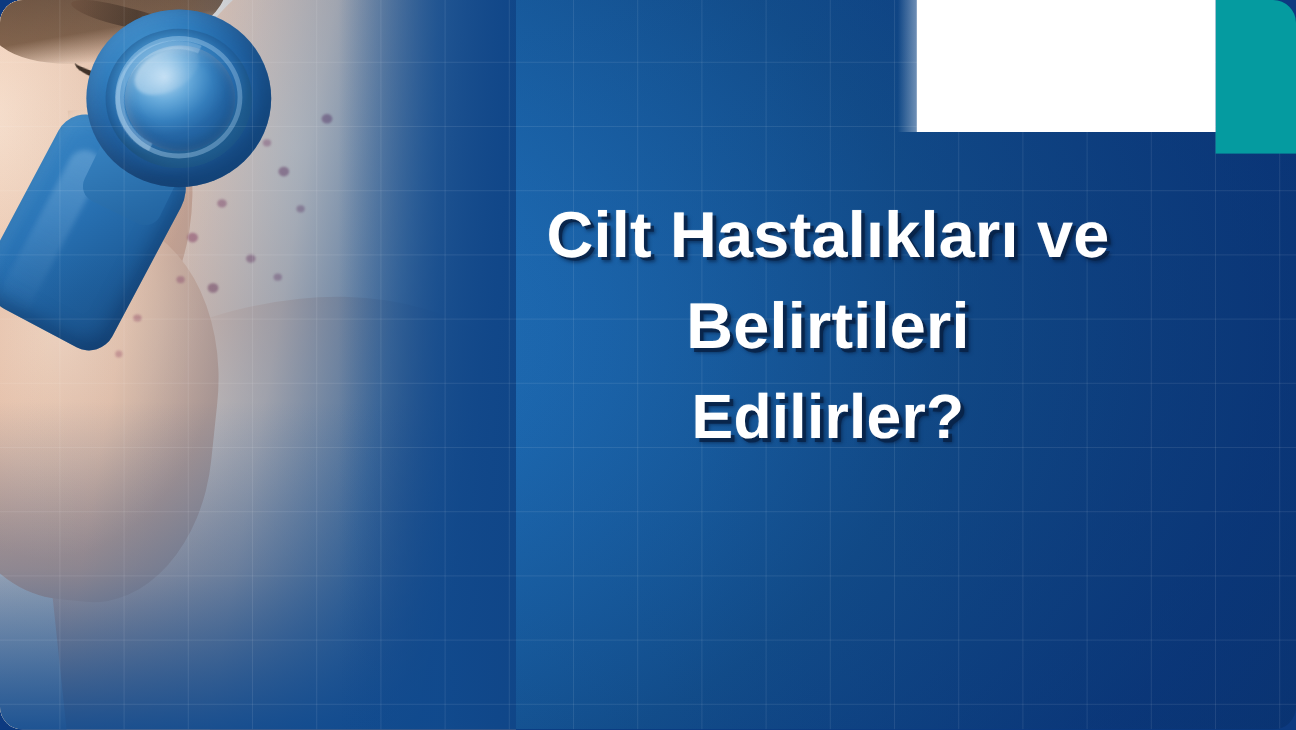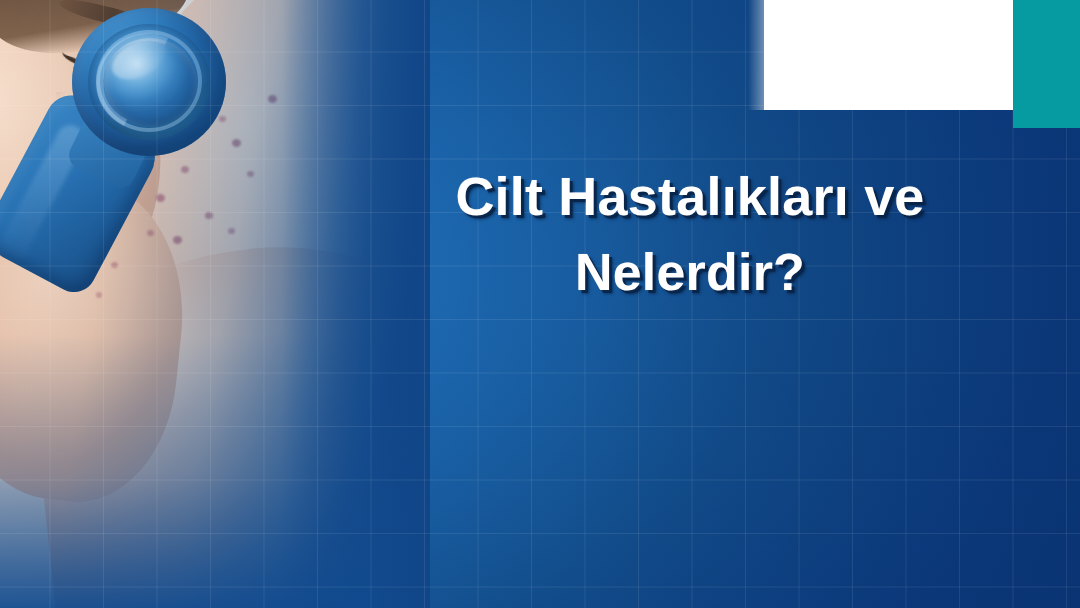--- a/index.html
+++ b/index.html
@@ -6,20 +6,21 @@
   * { margin:0; padding:0; box-sizing:border-box; }
   html, body { width:1080px; height:608px; overflow:hidden; background:#0d3a80; }
   body { font-family:"Liberation Sans", sans-serif; }
 
   
   #banner {
     position:relative;
     width:1080px; height:608px;
     overflow:hidden;
     background:#0b3a80;
+    border-radius:19px;
   }
 
   
   .bg-gradient {
     position:absolute; inset:0;
     background:
       radial-gradient(120% 140% at 16% 46%, #2e7fc4 0%, #1f६bb3 22%, #14528f 48%, #0c3c82 72%, #093471 100%);
     background:
       radial-gradient(115% 135% at 15% 45%, #2f81c6 0%, #1d6ab2 24%, #134f8d 50%, #0c3b81 74%, #093471 100%);
   }
@@ -365,21 +366,22 @@
   <div class="grid-overlay"></div>
 
   <div class="logo-teal"></div>
   <div class="logo-white-fade"></div>
   <div class="logo-white">
     
   </div>
 
   <div class="headline">
     <div class="hl-line l1">Cilt Hastalıkları ve</div>
-    <div class="hl-line l3">Nelerdir?</div>
+    <div class="hl-line l2">Belirtileri</div>
+    <div class="hl-line l3">Edilirler?</div>
   </div>
 
   <div class="footer">
 
     
 
     
 
     
 

